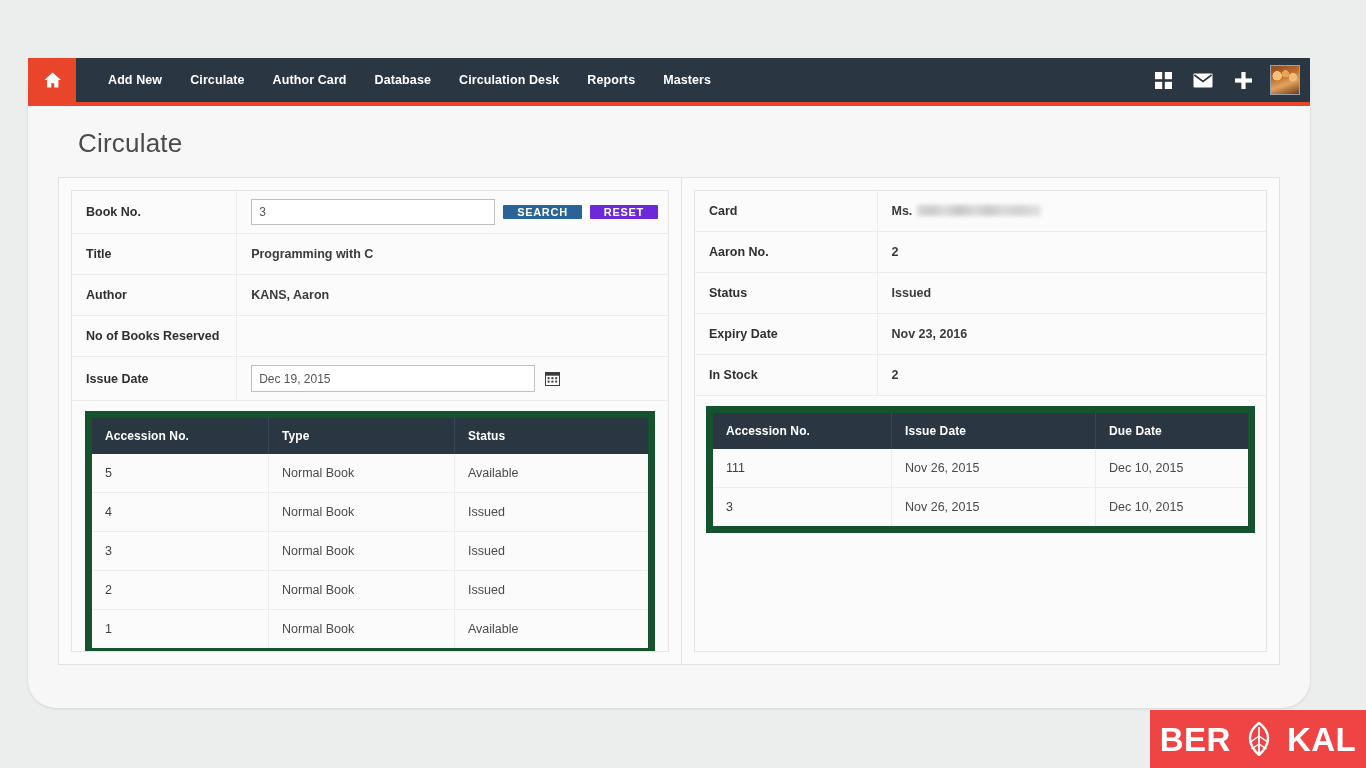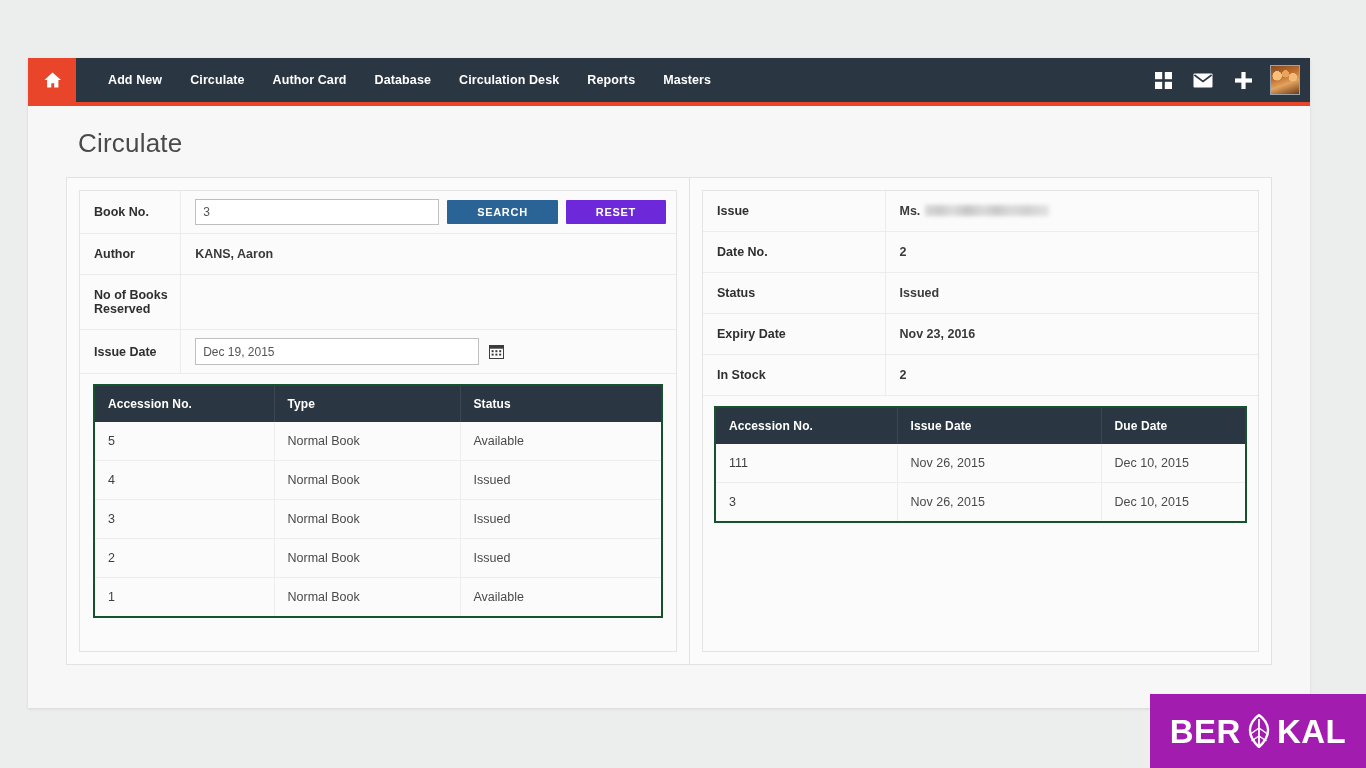--- a/index.html
+++ b/index.html
@@ -17,20 +17,21 @@
 
   
   #app-window {
     position: absolute;
     left: 28px;
     top: 58px;
     width: 1282px;
     height: 650px;
     background: #f7f7f7;
     box-shadow: 0 1px 3px rgba(0,0,0,.10);
+    border-radius: 28px;
   }
 
   
   #navbar {
     position: relative;
     height: 44px;
     background: #2b3643;
     border-bottom: 4px solid #e8452a;
     display: flex;
     align-items: stretch;
@@ -98,21 +99,21 @@
   #page-title {
     font-size: 26px;
     font-weight: normal;
     color: #4a4a4a;
     padding: 22px 0 18px 34px;
     letter-spacing: .2px;
   }
 
   
   #panels-frame {
-    margin: 0 22px;
+    margin: 0 14px;
     border: 1px solid #e2e2e2;
     background: #fbfbfb;
     display: flex;
     height: 488px;
     box-sizing: border-box;
   }
   #panel-left {
     width: 622px;
     flex: 0 0 auto;
     padding: 12px 12px 12px 12px;
@@ -179,40 +180,40 @@
   #book-no-input { width: 244px; }
   #student-id-input { width: 234px; }
   #issue-date-input { width: 284px; height: 27px; }
 
   .btn {
     border: none;
     color: #ffffff;
     font-size: 11px;
     font-weight: bold;
     letter-spacing: .7px;
-    height: 24px;
-    padding: 0 30px;
+    height: 14px;
+    padding: 0 14px;
     cursor: pointer;
     font-family: "Liberation Sans", sans-serif;
     border-radius: 1px;
   }
   .btn-search { background: #2a6496; }
   .btn-reset  { background: #6d28d9; }
 
   .date-cell { padding: 8px 10px 8px 14px !important; }
   .date-row-inner { display: flex; align-items: center; gap: 10px; }
   #calendar-icon { display: block; }
 
   
   .data-table-wrap { padding: 10px 13px 0 13px; }
   #panel-right .data-table-wrap { padding: 10px 11px 0 11px; }
   .data-table {
     width: 100%;
     border-collapse: collapse;
-    border: 2px solid #14532d;
+    border: 7px solid #14532d;
     background: #f97316;
   }
   .data-table thead th {
     background: #2b3643;
     color: #ffffff;
     font-size: 12px;
     font-weight: bold;
     text-align: left;
     padding: 11px 0 11px 13px;
     border-right: 1px solid #3b4757;
@@ -249,26 +250,26 @@
     filter: blur(2px);
     opacity: .95;
   }
 
   
   #watermark {
     position: absolute;
     right: 0;
     bottom: 0;
     width: 216px;
-    height: 74px;
-    background: #a21caf;
+    height: 58px;
+    background: #ef4444;
     display: flex;
     align-items: center;
     justify-content: center;
-    gap: 2px;
+    gap: 12px;
   }
   .wm-text {
     color: #ffffff;
     font-size: 33px;
     font-weight: bold;
     letter-spacing: .5px;
     line-height: 1;
   }
   #wm-leaf-icon { display: block; margin: 0 1px; }
 </style>
@@ -355,20 +356,24 @@
             <tbody>
                 <tr>
               <td class="detail-label">Book No.</td>
               <td class="detail-value search-cell">
                 <div class="search-row-inner">
                   <input id="book-no-input" class="text-input" type="text" value="3" style="">
                   <button class="btn btn-search">SEARCH</button>
                   <button class="btn btn-reset">RESET</button>
                 </div>
               </td>
+            </tr>
+            <tr>
+              <td class="detail-label">Title</td>
+              <td class="detail-value">Programming with C</td>
             </tr>
             <tr>
               <td class="detail-label">Author</td>
               <td class="detail-value">KANS, Aaron</td>
             </tr>
             <tr>
               <td class="detail-label">No of Books Reserved</td>
               <td class="detail-value"></td>
             </tr>
             <tr>
@@ -442,27 +447,27 @@
       </div>
 
       <div id="panel-divider"></div>
 
       <div id="panel-right">
         <div class="panel-inner">
 
           <table class="detail-table">
             <tbody>
             <tr>
-              <td class="detail-label">Issue</td>
+              <td class="detail-label">Card</td>
               <td class="detail-value">
                 <span>Ms.</span><span class="redacted"></span>
               </td>
             </tr>
             <tr>
-              <td class="detail-label">Date No.</td>
+              <td class="detail-label">Aaron No.</td>
               <td class="detail-value">2</td>
             </tr>
             <tr>
               <td class="detail-label">Status</td>
               <td class="detail-value">Issued</td>
             </tr>
             <tr>
               <td class="detail-label">Expiry Date</td>
               <td class="detail-value">Nov 23, 2016</td>
             </tr>

